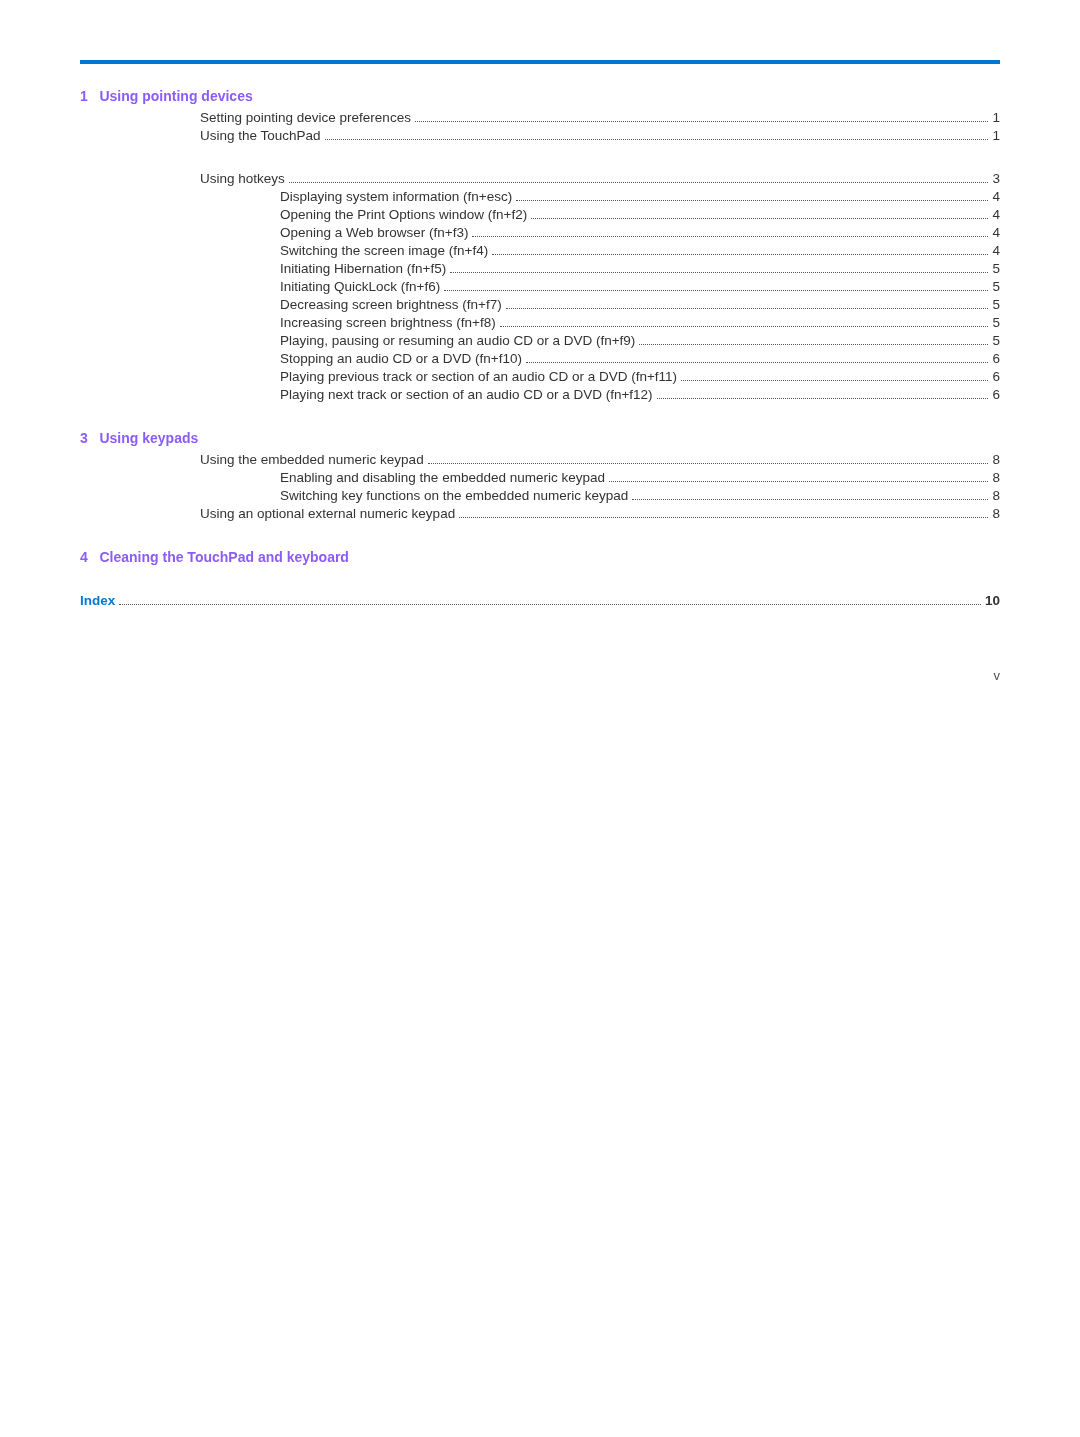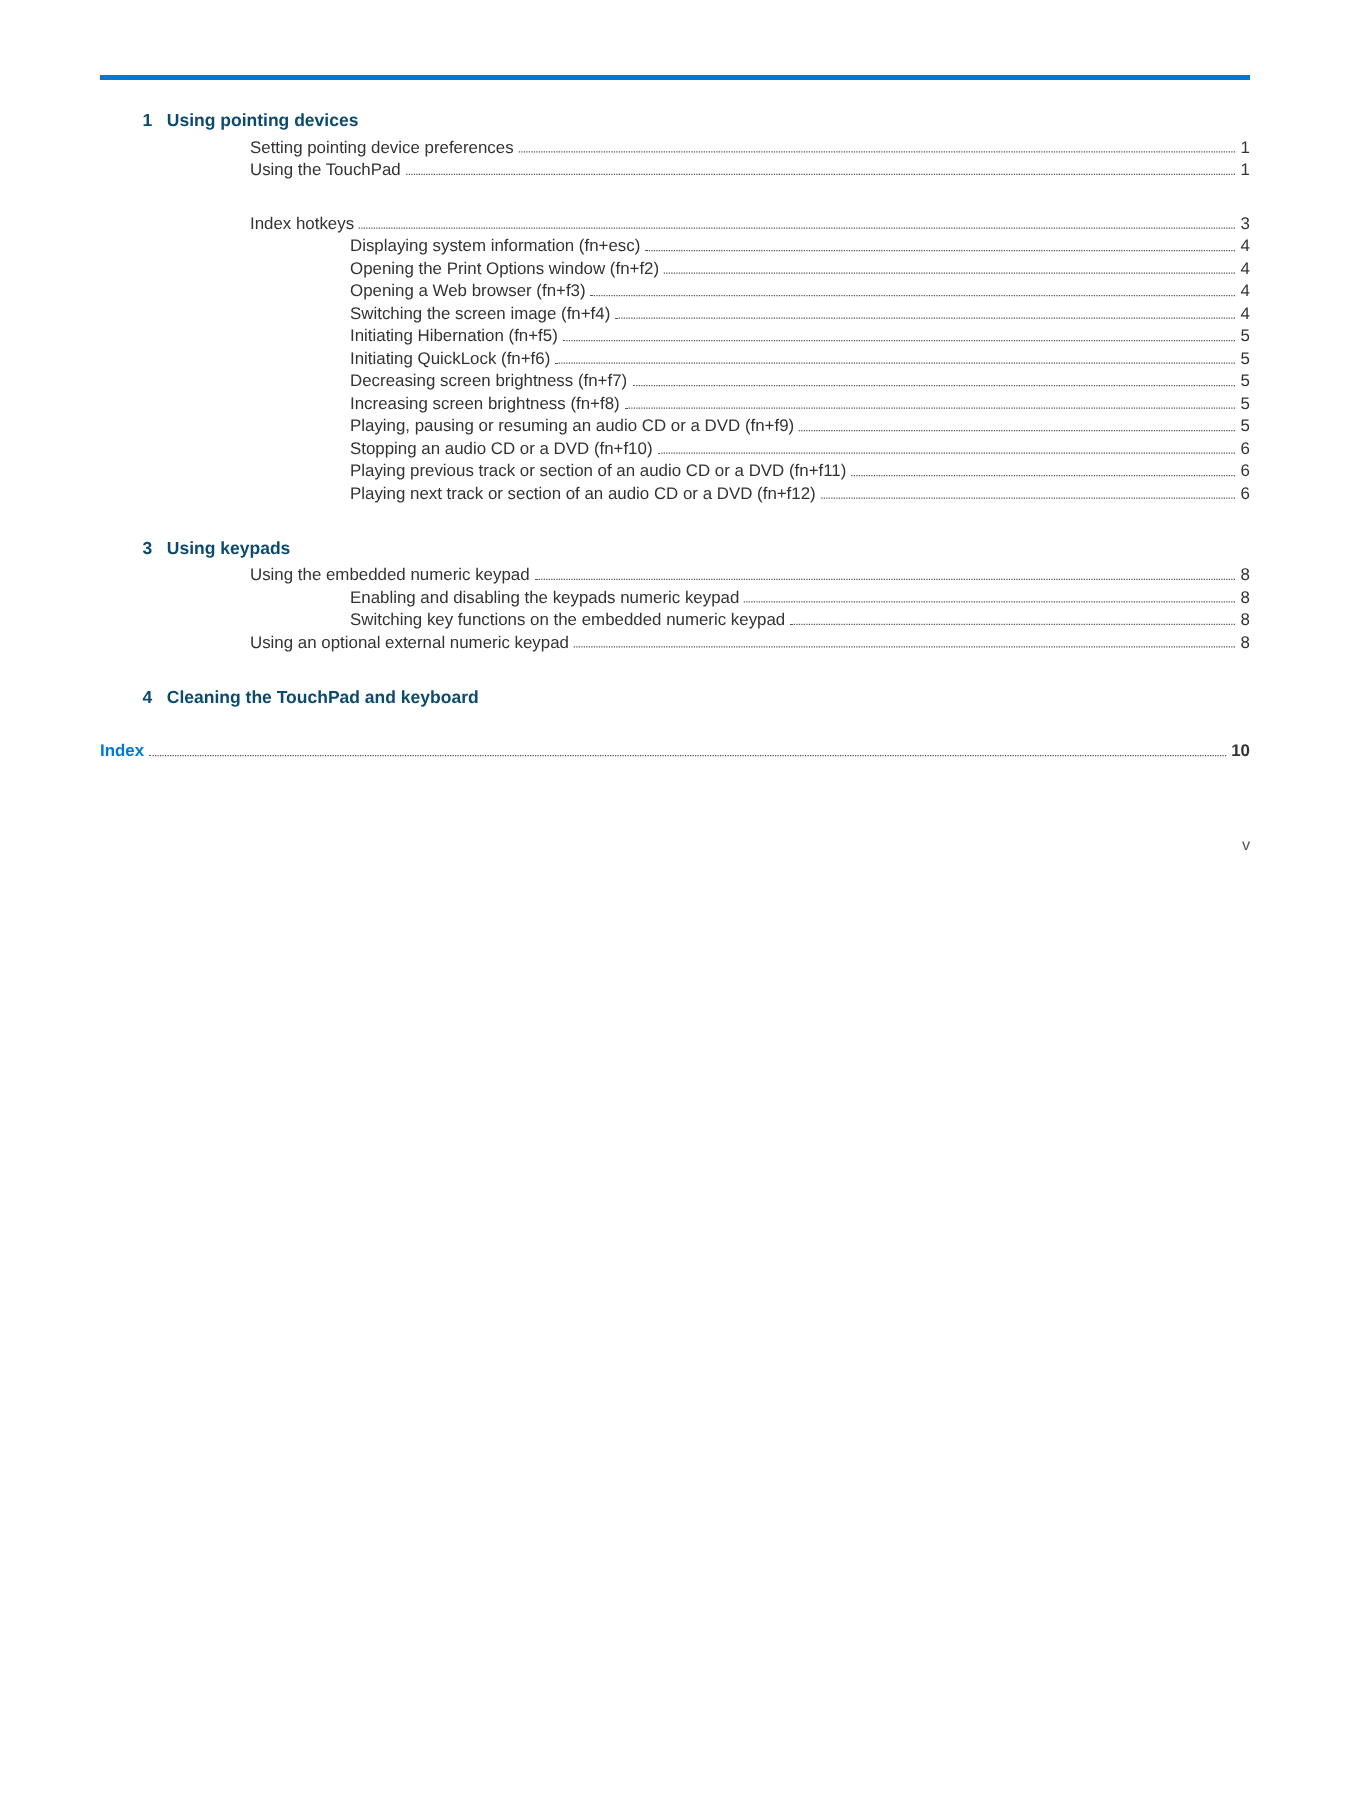--- a/index.html
+++ b/index.html
@@ -37,23 +37,22 @@
       padding-bottom: 8px;
     }
 
     .toc-section {
       margin-bottom: 28px;
     }
 
     .section-heading {
       font-size: 14px;
       font-weight: bold;
-      color: #0c4a6e;
+      color: #8b5cf6;
       margin-bottom: 6px;
-      margin-left: 34px;
     }
 
     .toc-entry {
       display: flex;
       align-items: baseline;
       margin-bottom: 3px;
       font-size: 13.5px;
     }
 
     .toc-entry.level-1 {
@@ -140,21 +139,21 @@
     <div class="toc-entry level-1">
       <span class="toc-label">Using the TouchPad</span>
       <span class="toc-dots"></span>
       <span class="toc-page">1</span>
     </div>
   </div>
 
   <div class="toc-section">
 
     <div class="toc-entry level-1">
-      <span class="toc-label">Index hotkeys</span>
+      <span class="toc-label">Using hotkeys</span>
       <span class="toc-dots"></span>
       <span class="toc-page">3</span>
     </div>
     <div class="toc-entry level-2">
       <span class="toc-label">Displaying system information (fn+esc)</span>
       <span class="toc-dots"></span>
       <span class="toc-page">4</span>
     </div>
     <div class="toc-entry level-2">
       <span class="toc-label">Opening the Print Options window (fn+f2)</span>
@@ -219,21 +218,21 @@
       &nbsp;
       <span>Using keypads</span>
     </div>
 
     <div class="toc-entry level-1">
       <span class="toc-label">Using the embedded numeric keypad</span>
       <span class="toc-dots"></span>
       <span class="toc-page">8</span>
     </div>
     <div class="toc-entry level-2">
-      <span class="toc-label">Enabling and disabling the keypads numeric keypad</span>
+      <span class="toc-label">Enabling and disabling the embedded numeric keypad</span>
       <span class="toc-dots"></span>
       <span class="toc-page">8</span>
     </div>
     <div class="toc-entry level-2">
       <span class="toc-label">Switching key functions on the embedded numeric keypad</span>
       <span class="toc-dots"></span>
       <span class="toc-page">8</span>
     </div>
     <div class="toc-entry level-1">
       <span class="toc-label">Using an optional external numeric keypad</span>

